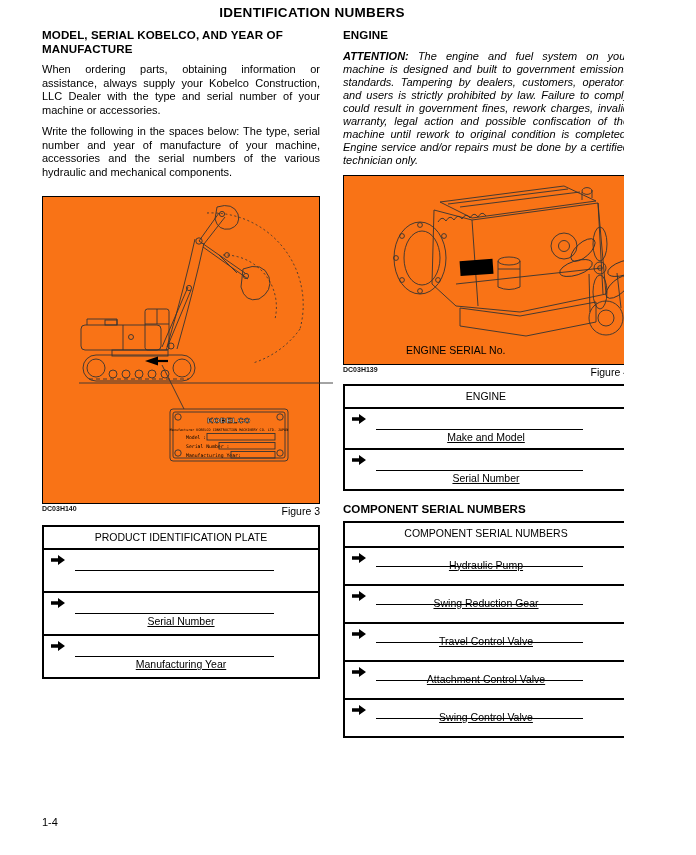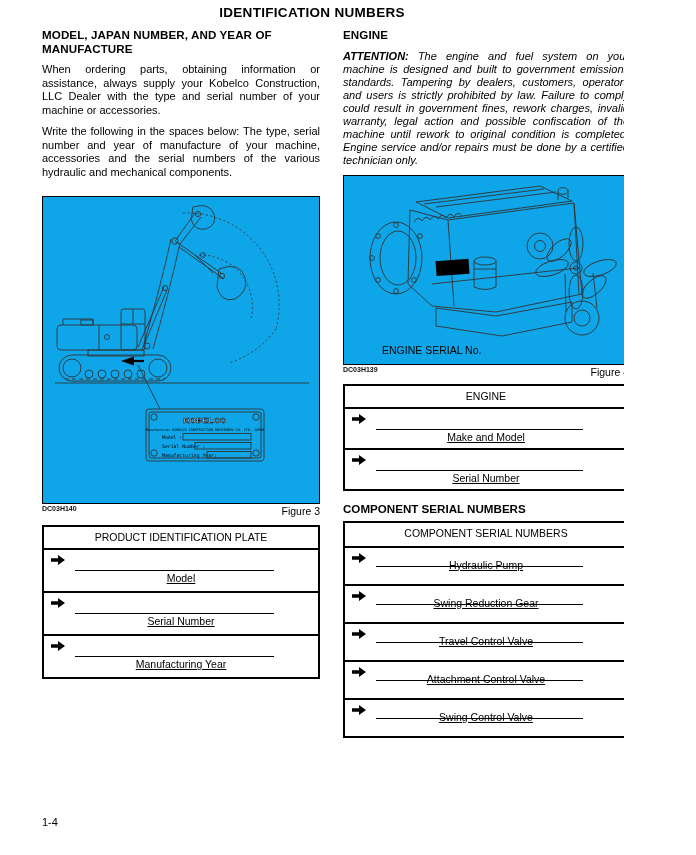--- a/index.html
+++ b/index.html
@@ -12,21 +12,21 @@
   }
   .columns { display:flex; margin:8px 0 0 42px; gap:23px; }
   .col-left  { width:290px; }
   .col-right { width:286px; }
 
   .sec-heading { font-size:11.6px; font-weight:bold; line-height:1.18; margin:0 0 8px 0; letter-spacing:0.1px; }
   .body-text { font-size:11px; line-height:13.5px; text-align:justify; margin:0 0 8px 0; }
   .attention-text { font-style:italic; line-height:13px; }
   .attn-label { font-weight:bold; }
 
-  .figure-box { border:1.6px solid #000; background:#0ea5e9; box-sizing:border-box; }
+  .figure-box { border:1.6px solid #000; background:#f97316; box-sizing:border-box;padding-left:24px; }
   .fig3 { width:278px; height:308px; margin-top:17px; }
   .fig4 { width:286px; height:190px; margin-top:7px; }
 
   .figcap { display:flex; justify-content:space-between; margin-top:1px; }
   .fig3cap { width:278px; } .fig4cap { width:286px; }
   .figcode { font-size:7px; font-weight:bold; color:#111; }
   .figno { font-size:10.5px; }
 
   .dtable { border:2px solid #000; box-sizing:border-box; background:#fff; }
   .t-left { width:278px; margin-top:8px; }
@@ -55,21 +55,21 @@
 </head>
 <body>
 
 <div class="page">
 
   <div class="title">IDENTIFICATION NUMBERS</div>
 
   <div class="columns">
 
     <div class="col-left">
-      <h3 class="sec-heading">MODEL, JAPAN NUMBER, AND YEAR OF MANUFACTURE</h3>
+      <h3 class="sec-heading">MODEL, SERIAL KOBELCO, AND YEAR OF MANUFACTURE</h3>
       <p class="body-text">When ordering parts, obtaining information or assistance, always supply your Kobelco Construction, LLC Dealer with the type and serial number of your machine or accessories.</p>
       <p class="body-text">Write the following in the spaces below: The type, serial number and year of manufacture of your machine, accessories and the serial numbers of the various hydraulic and mechanical components.</p>
 
       <div class="figure-box fig3">
         <svg width="274" height="304" viewBox="0 0 274 304">
 
           <path class="draw" d="M140,16 A92,92 0 0 1 233,132" stroke-dasharray="2,2.6"></path>
           <path class="draw" d="M233,132 A92,92 0 0 1 186,166" stroke-dasharray="2,2.6"></path>
           <path class="draw" d="M156,58 A52,52 0 0 1 208,122" stroke-dasharray="2,2.6"></path>
 
@@ -144,21 +144,20 @@
         <span class="figno">Figure 3</span>
       </div>
 
       <div class="dtable t-left">
         <div class="thead">PRODUCT IDENTIFICATION PLATE</div>
         <div class="trow">
           <svg class="row-arrow" viewBox="0 0 14 10">
               <polygon points="0,3.2 7,3.2 7,0 14,5 7,10 7,6.8 0,6.8" fill="#000"></polygon>
             </svg>
           <div class="fill-line"></div>
-          <div class="tlabel">Model</div>
         </div>
         <div class="trow">
           <svg class="row-arrow" viewBox="0 0 14 10">
               <polygon points="0,3.2 7,3.2 7,0 14,5 7,10 7,6.8 0,6.8" fill="#000"></polygon>
             </svg>
           <div class="fill-line"></div>
           <div class="tlabel">Serial Number</div>
         </div>
         <div class="trow">
           <svg class="row-arrow" viewBox="0 0 14 10">

